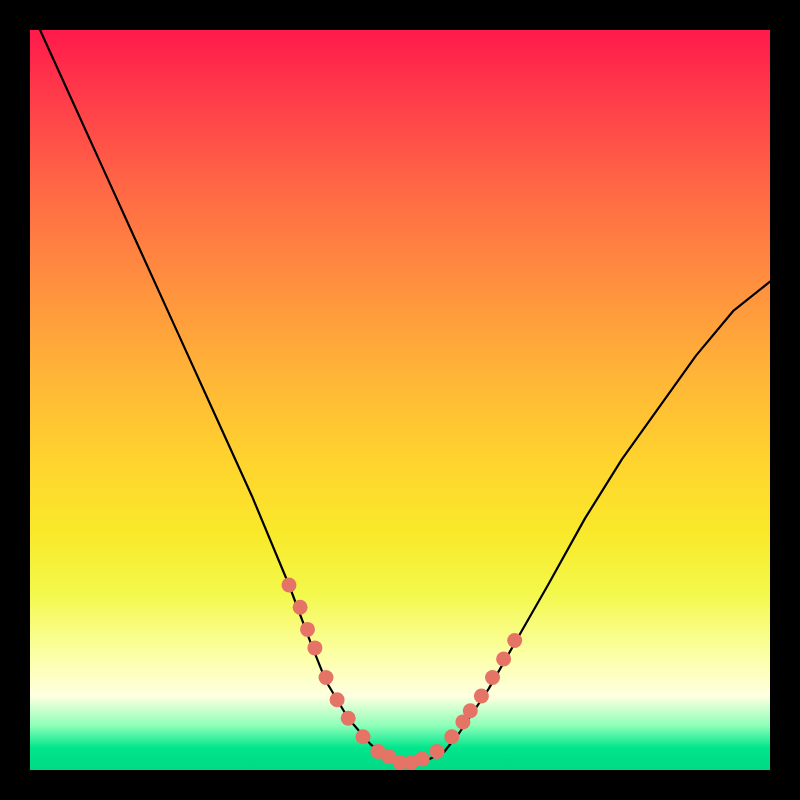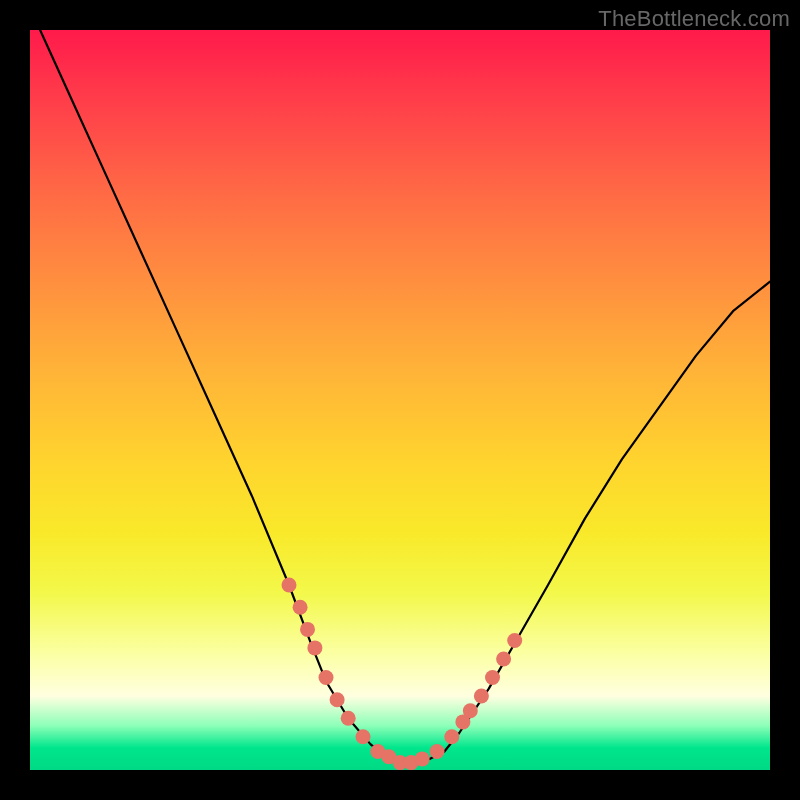--- a/index.html
+++ b/index.html
@@ -56,21 +56,20 @@
     left: 0;
     width: 740px;
     height: 740px;
   }
 </style>
 </head>
 <body>
 
 <div class="frame">
 
-  <div class="watermark">TheBottleneck.com</div>
 
   <div class="plot">
     <svg class="curve" viewBox="0 0 740 740" preserveAspectRatio="none">
       <path id="curve-path" fill="none" stroke-width="2.2" stroke-linecap="round" stroke-linejoin="round" d="M0.0 -22.2 L37.0 59.2 L74.0 140.6 L111.0 222.0 L148.0 303.4 L185.0 384.8 L222.0 466.2 L259.0 555.0 L281.2 614.2 L296.0 651.2 L318.2 688.2 L340.4 714.1 L355.2 726.7 L370.0 732.6 L384.8 732.6 L399.6 728.9 L414.4 721.5 L429.2 703.0 L458.8 658.6 L488.4 606.8 L518.0 555.0 L555.0 488.4 L592.0 429.2 L629.0 377.4 L666.0 325.6 L703.0 281.2 L740.0 251.6" stroke="#000000"></path>
       <g id="dots">
           <circle cx="259.0" cy="555.0" r="7.5" fill="#e57366"></circle>
           <circle cx="270.1" cy="577.2" r="7.5" fill="#e57366"></circle>
           <circle cx="277.5" cy="599.4" r="7.5" fill="#e57366"></circle>
           <circle cx="284.9" cy="617.9" r="7.5" fill="#e57366"></circle>
           <circle cx="296.0" cy="647.5" r="7.5" fill="#e57366"></circle>

